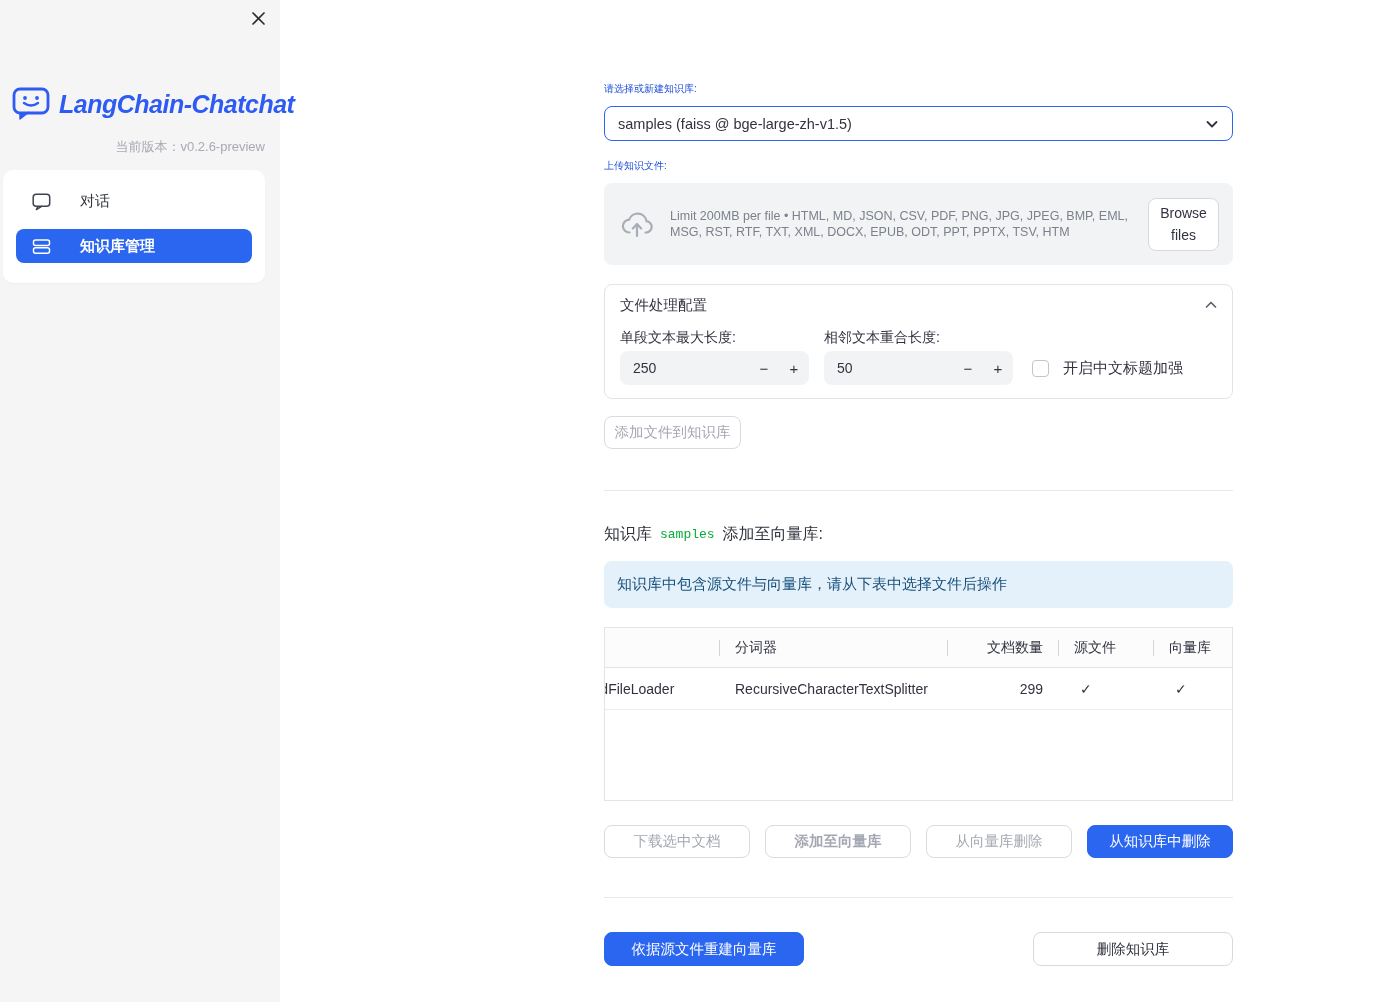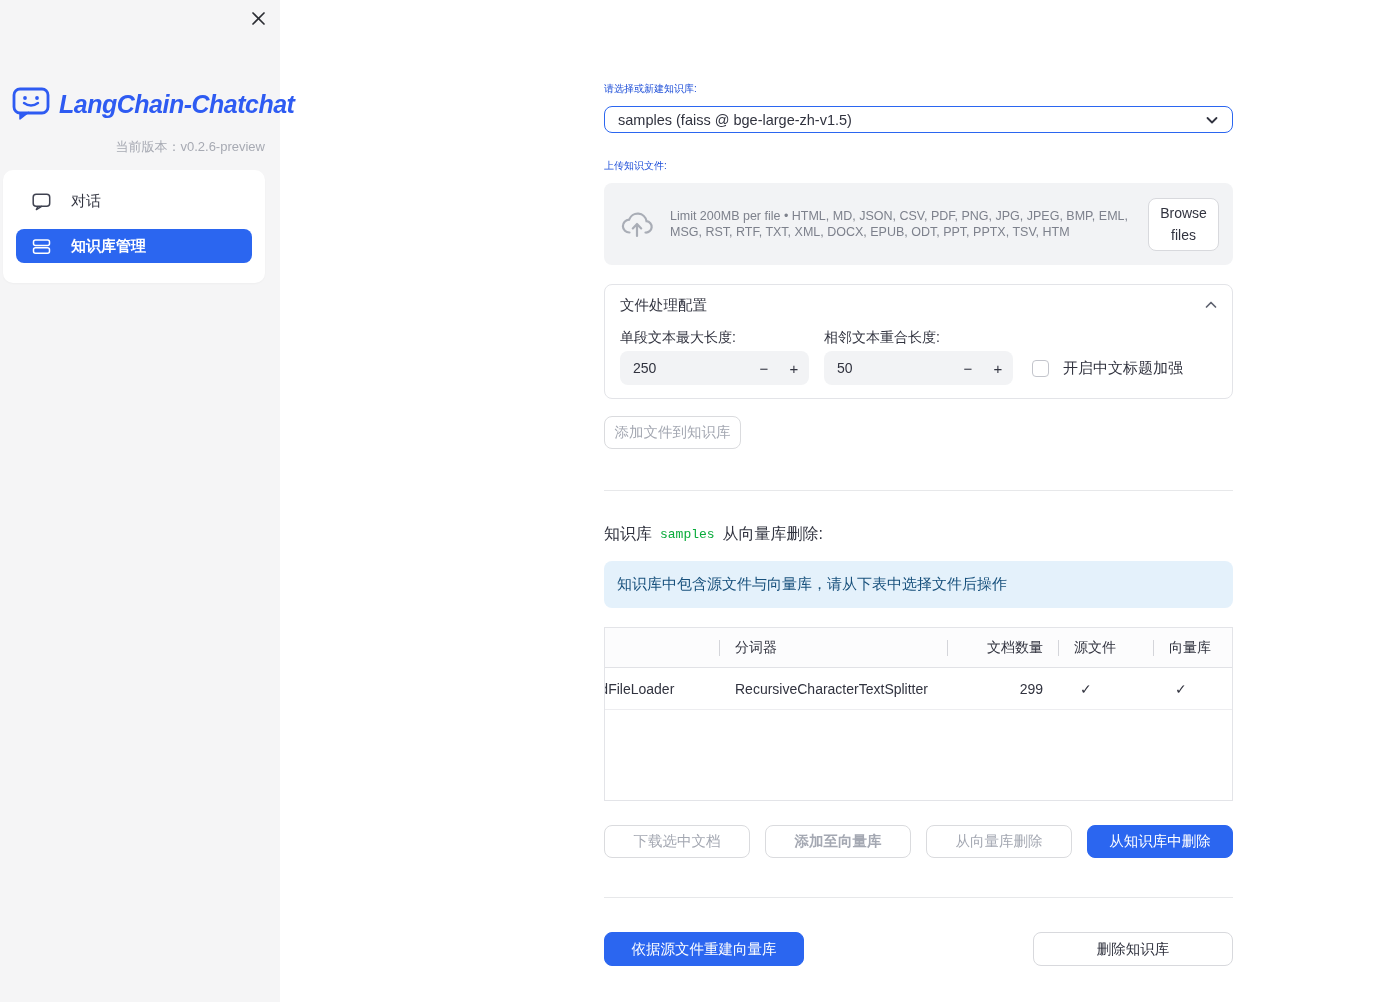--- a/index.html
+++ b/index.html
@@ -7,29 +7,29 @@
   body { font-family:"Liberation Sans", sans-serif; color:#31333f; }
   .page { position:relative; width:1380px; height:1002px; background:#ffffff; overflow:hidden; }
 
   
   .sidebar { position:absolute; left:0; top:0; width:280px; height:1002px; background:#f5f5f6; }
   .close-btn { position:absolute; left:244px; top:4px; width:28px; height:28px; display:flex; align-items:center; justify-content:center; cursor:pointer; background:none; border:none; }
   .logo-row { position:absolute; left:12px; top:86px; width:256px; height:36px; display:flex; align-items:center; gap:8px; }
   .logo-text { font-size:25px; font-style:italic; font-weight:700; color:#2e5bf2; letter-spacing:-0.5px; white-space:nowrap; }
   .version-row { position:absolute; left:0; top:138px; width:265px; text-align:right; font-size:13px; color:#a7aab3; }
   .menu-card { position:absolute; left:3px; top:170px; width:262px; height:113px; background:#ffffff; border-radius:10px; box-shadow:0 1px 2px rgba(0,0,0,0.03); padding:14px 13px; }
-  .menu-item { height:34px; display:flex; align-items:center; gap:20px; padding:0 16px; border-radius:8px; font-size:15px; color:#31333f; cursor:pointer; }
+  .menu-item { height:34px; display:flex; align-items:center; gap:29px; padding:0 16px; border-radius:8px; font-size:15px; color:#31333f; cursor:pointer; }
   .menu-item + .menu-item { margin-top:11px; }
   .menu-item.active { background:#2b66f0; color:#ffffff; font-weight:700; }
 
   
   .lbl { position:absolute; font-size:10px; color:#1d4ed8; }
   .divider { position:absolute; left:604px; width:629px; height:1px; background:#e7e8ea; }
 
-  .selectbox { position:absolute; left:604px; top:106px; width:629px; height:27px; background:#fff; border:1px solid #2b66f0; border-radius:8px; display:flex; align-items:center; padding:0 12px 0 13px; cursor:pointer; }
+  .selectbox { position:absolute; left:604px; top:106px; width:629px; height:35px; background:#fff; border:1px solid #2b66f0; border-radius:8px; display:flex; align-items:center; padding:0 12px 0 13px; cursor:pointer; }
   .selectbox .sel-text { font-size:14.5px; color:#31333f; flex:1; }
 
   .uploader { position:absolute; left:604px; top:183px; width:629px; height:82px; background:#f2f3f5; border-radius:8px; display:flex; align-items:center; padding:0 14px 0 16px; }
   .up-texts { flex:1; margin-left:16px; margin-right:10px; }
   .up-drop { font-size:16px; color:#31333f; margin-bottom:6px; }
   .up-limit { font-size:12.5px; color:#7d818c; line-height:1.3; max-width:478px; }
   .browse-btn { width:71px; height:53px; background:#ffffff; border:1px solid #d8d9dd; border-radius:8px; font-size:14px; color:#31333f; line-height:1.6; text-align:center; cursor:pointer; font-family:inherit; }
 
   .expander { position:absolute; left:604px; top:284px; width:629px; height:115px; border:1px solid #e3e4e8; border-radius:8px; background:#fff; }
   .exp-header { position:absolute; left:0; top:0; width:100%; height:40px; display:flex; align-items:center; padding:0 14px 0 15px; cursor:pointer; }
@@ -177,21 +177,21 @@
     </div>
   </div>
 
   <button class="btn disabled" style="left:604px; top:416px; width:137px; height:33px;">添加文件到知识库</button>
 
   <div class="divider" style="top:490px;"></div>
 
   <div class="files-heading">
     <span>知识库</span>
     <span class="kb-code">samples</span>
-    <span>从向量库删除:</span>
+    <span>添加至向量库:</span>
   </div>
 
   <div class="infobox">
     <span class="info-text">知识库中包含源文件与向量库，请从下表中选择文件后操作</span>
   </div>
 
   <div class="dtable">
     <div class="thead">
       <div class="th clip"></div>
       <div class="th">

